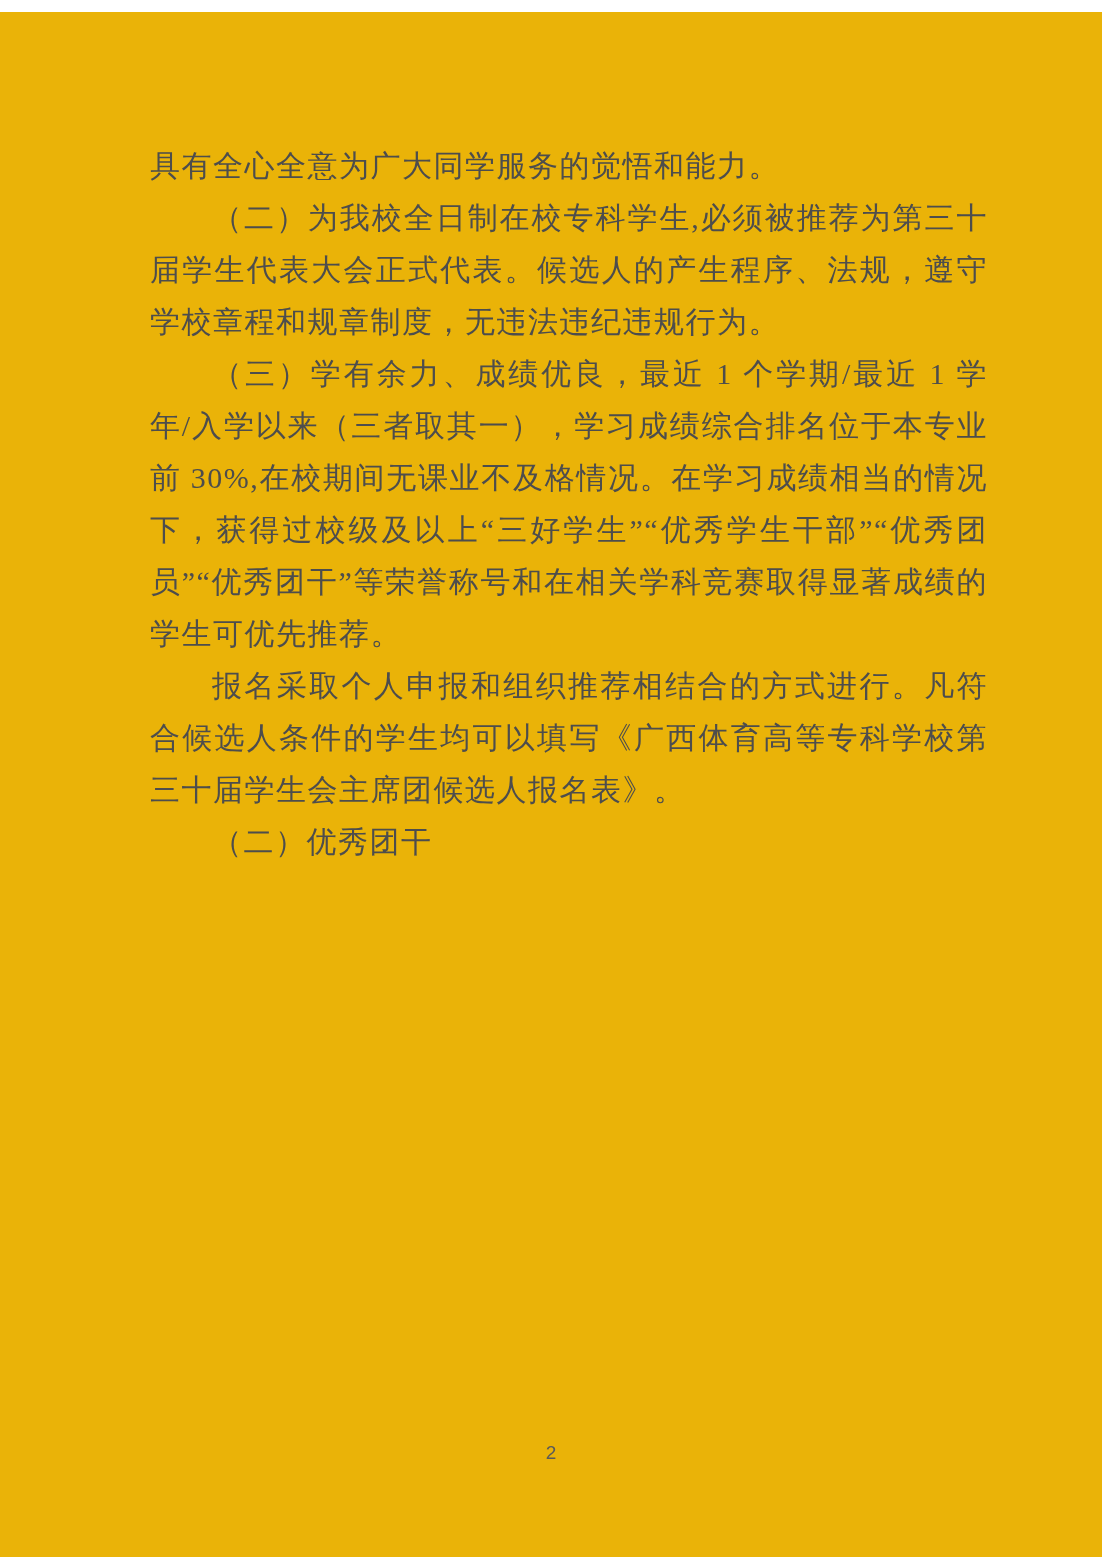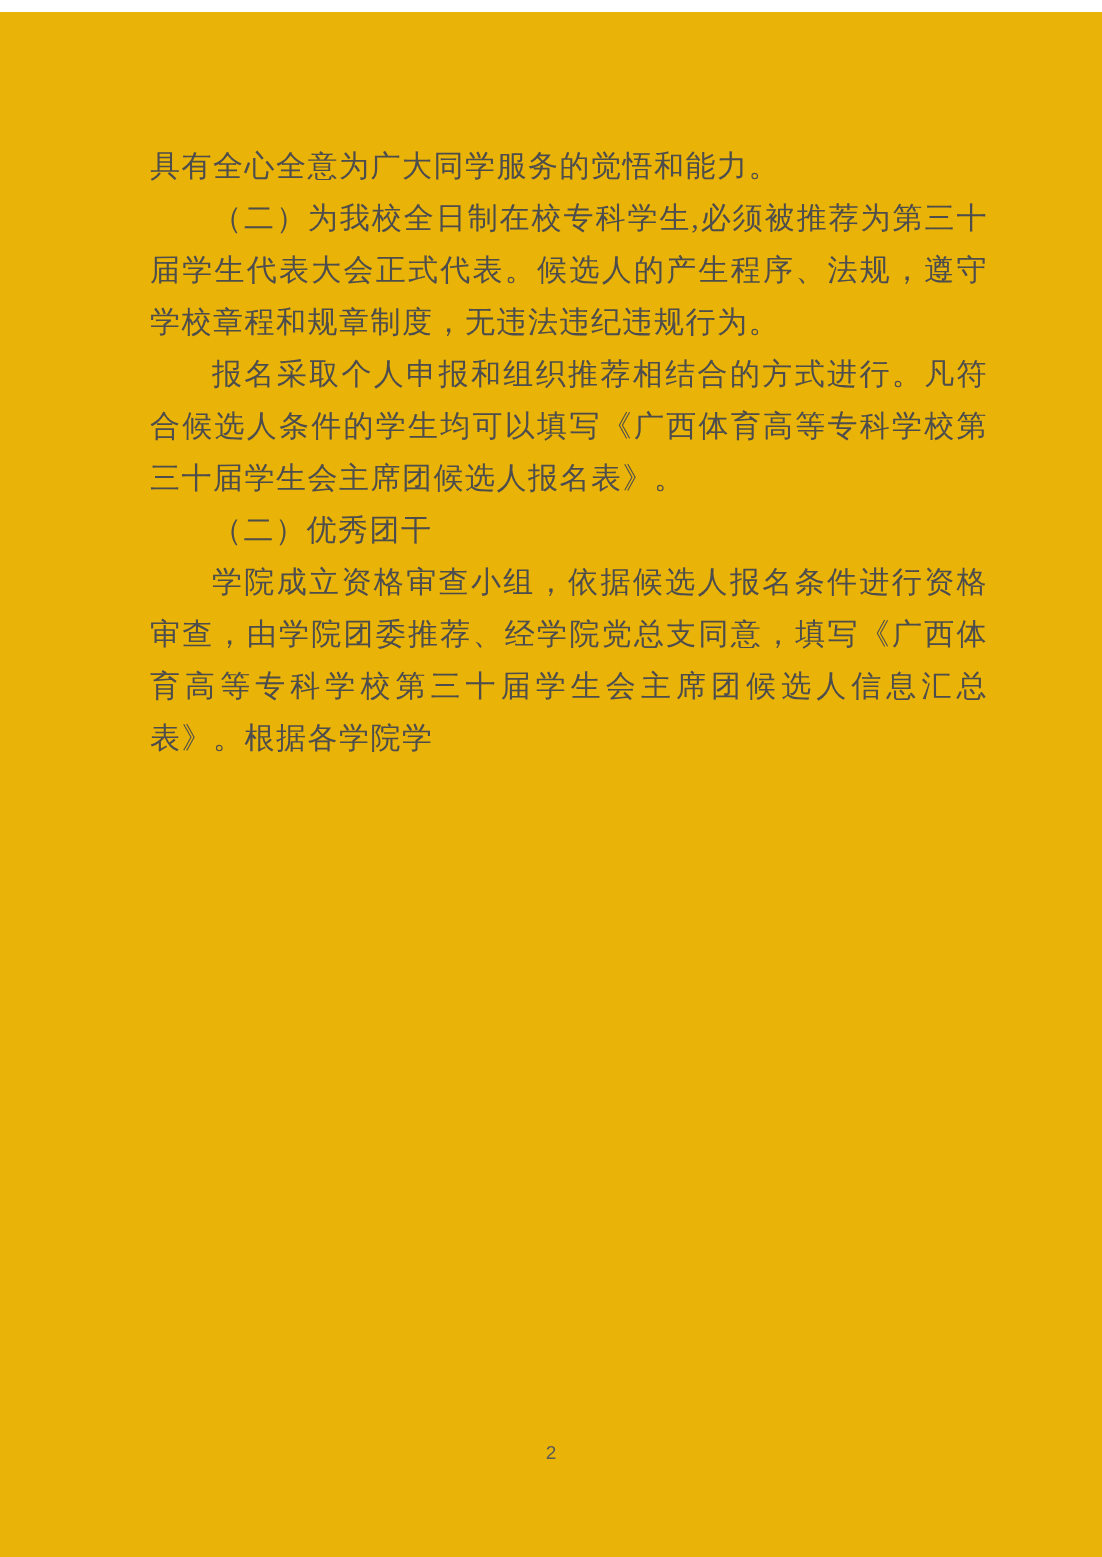--- a/index.html
+++ b/index.html
@@ -53,18 +53,18 @@
     font-family: "Liberation Sans", "DejaVu Sans", sans-serif;
   }
 </style>
 </head>
 <body>
 
 <div class="page">
   <div class="content">
     <p class="para no-indent">具有全心全意为广大同学服务的觉悟和能力。</p>
     <p class="para">（二）为我校全日制在校专科学生,必须被推荐为第三十届学生代表大会正式代表。候选人的产生程序、法规，遵守学校章程和规章制度，无违法违纪违规行为。</p>
+    <p class="para">（三）学有余力、成绩优良，最近 1 个学期/最近 1 学年/入学以来（三者取其一），学习成绩综合排名位于本专业前 30%,在校期间无课业不及格情况。在学习成绩相当的情况下，获得过校级及以上“三好学生”“优秀学生干部”“优秀团员”“优秀团干”等荣誉称号和在相关学科竞赛取得显著成绩的学生可优先推荐。</p>
     <p class="para">报名采取个人申报和组织推荐相结合的方式进行。凡符合候选人条件的学生均可以填写《广西体育高等专科学校第三十届学生会主席团候选人报名表》。</p>
     <p class="para">（二）优秀团干</p>
-    <p class="para">学院成立资格审查小组，依据候选人报名条件进行资格审查，由学院团委推荐、经学院党总支同意，填写《广西体育高等专科学校第三十届学生会主席团候选人信息汇总表》。根据各学院学</p>
   </div>
   <div class="page-number">2</div>
 </div>
 
 </body></html>

